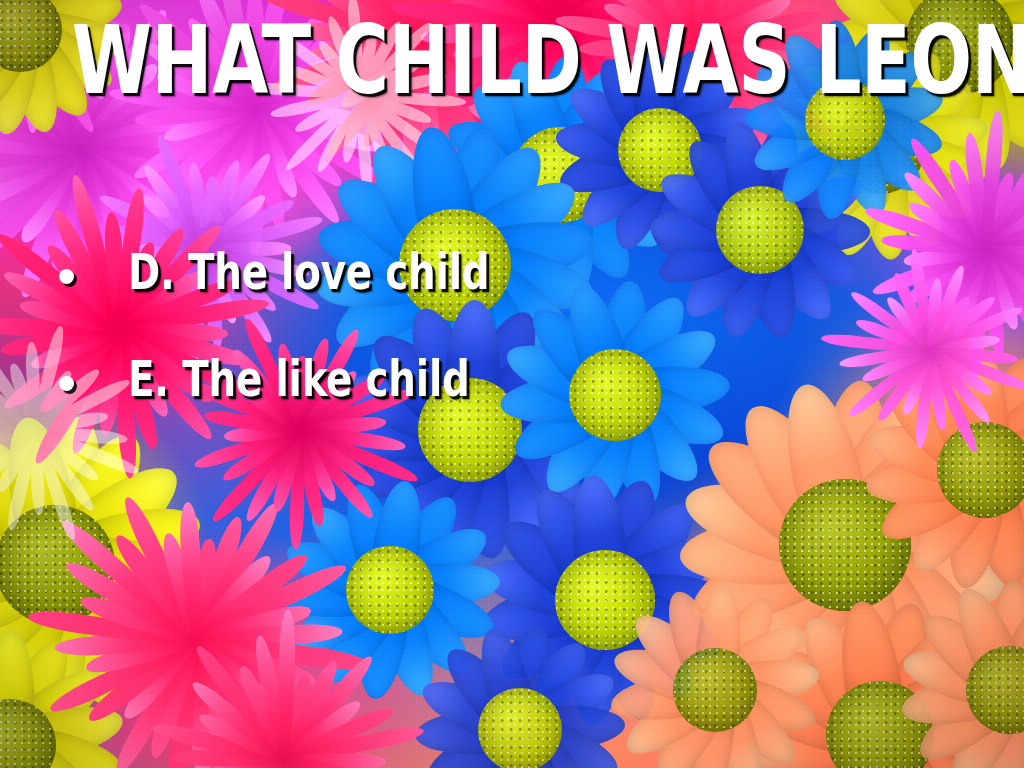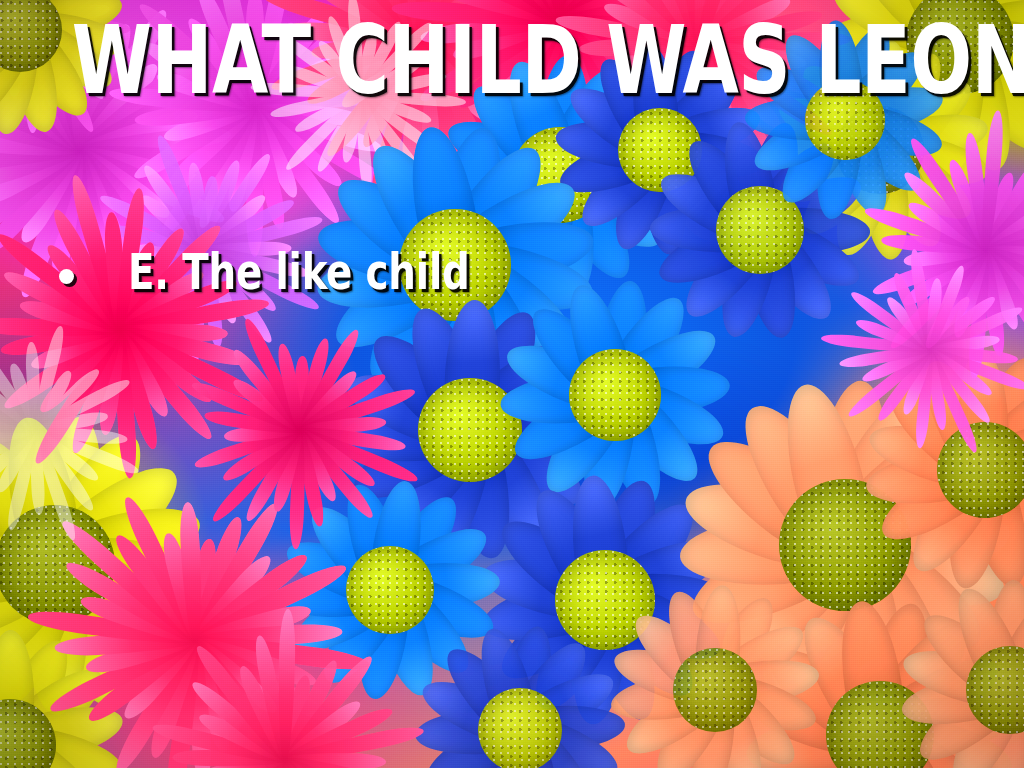--- a/index.html
+++ b/index.html
@@ -992,20 +992,24 @@
 
   <div id="content">
 
     <div id="title" class="shadow-hard">WHAT CHILD WAS LEONARDO</div>
 
     <div id="options">
 
 
 
 
+      <div class="opt">
+        <span class="bullet"></span>
+        <span class="opt-text shadow-hard">D. The love child</span>
+      </div>
 
       <div class="opt">
         <span class="bullet"></span>
         <span class="opt-text shadow-hard">E. The like child</span>
       </div>
 
     </div>
   </div>
 </div>
 

